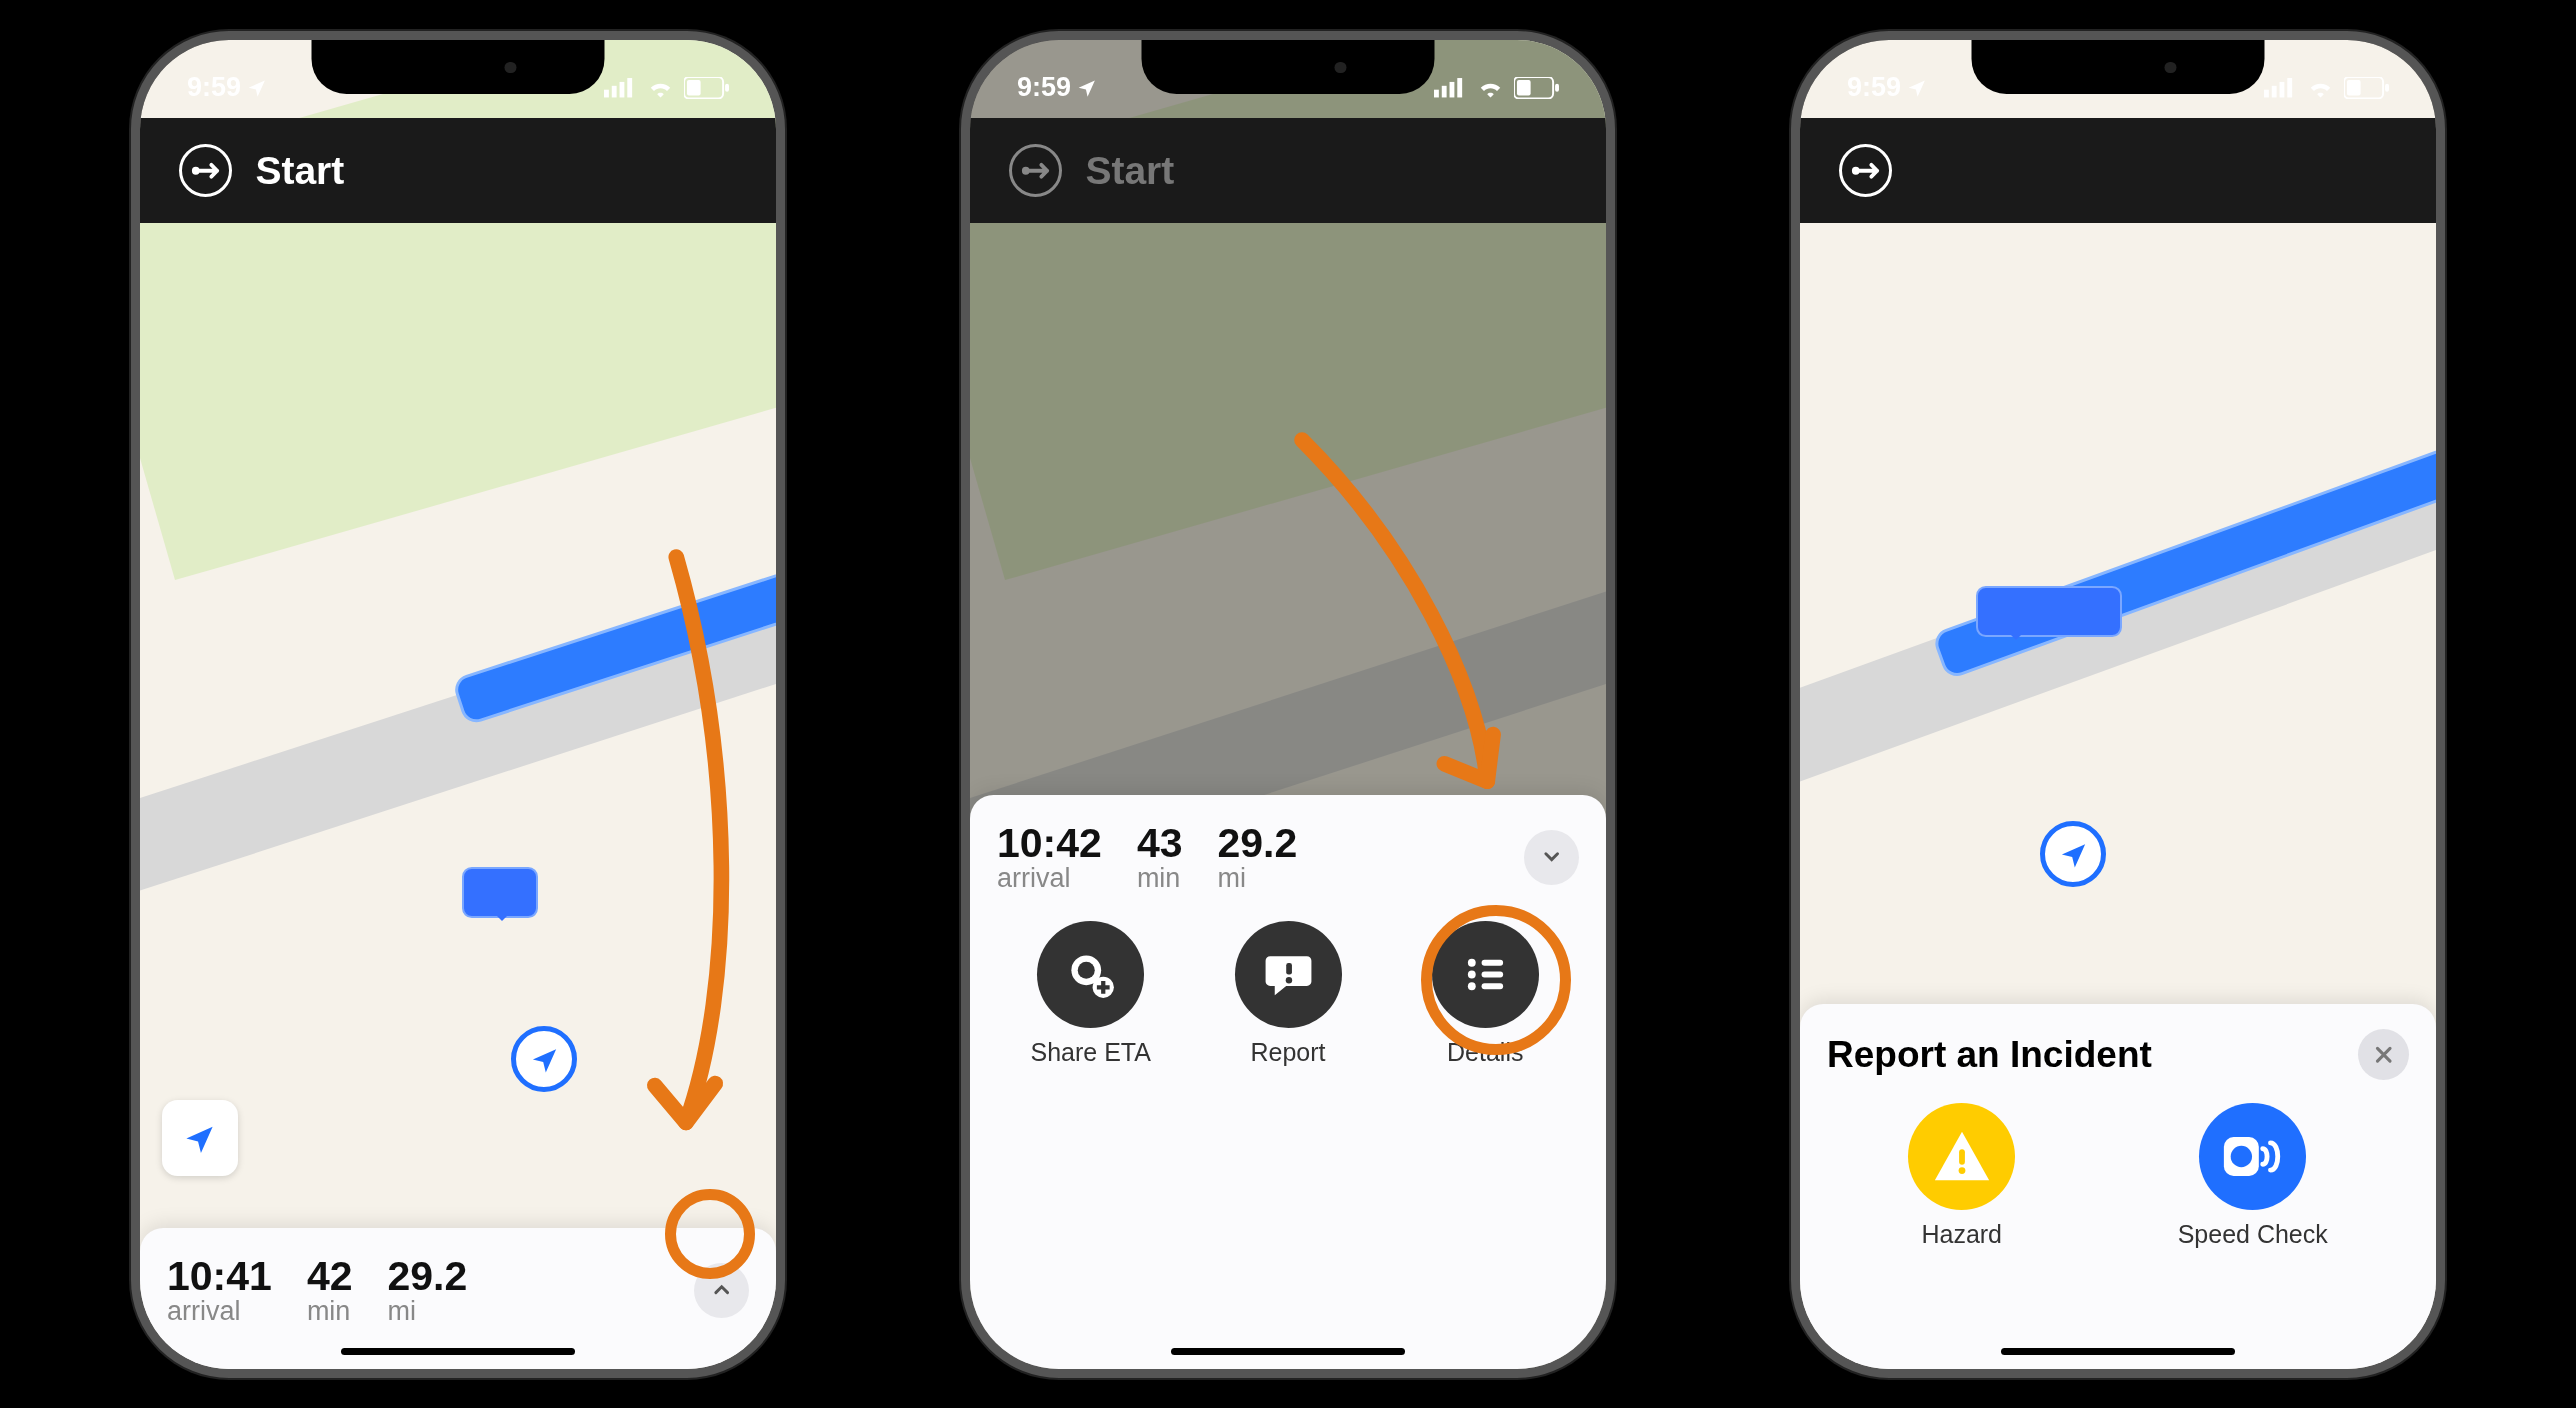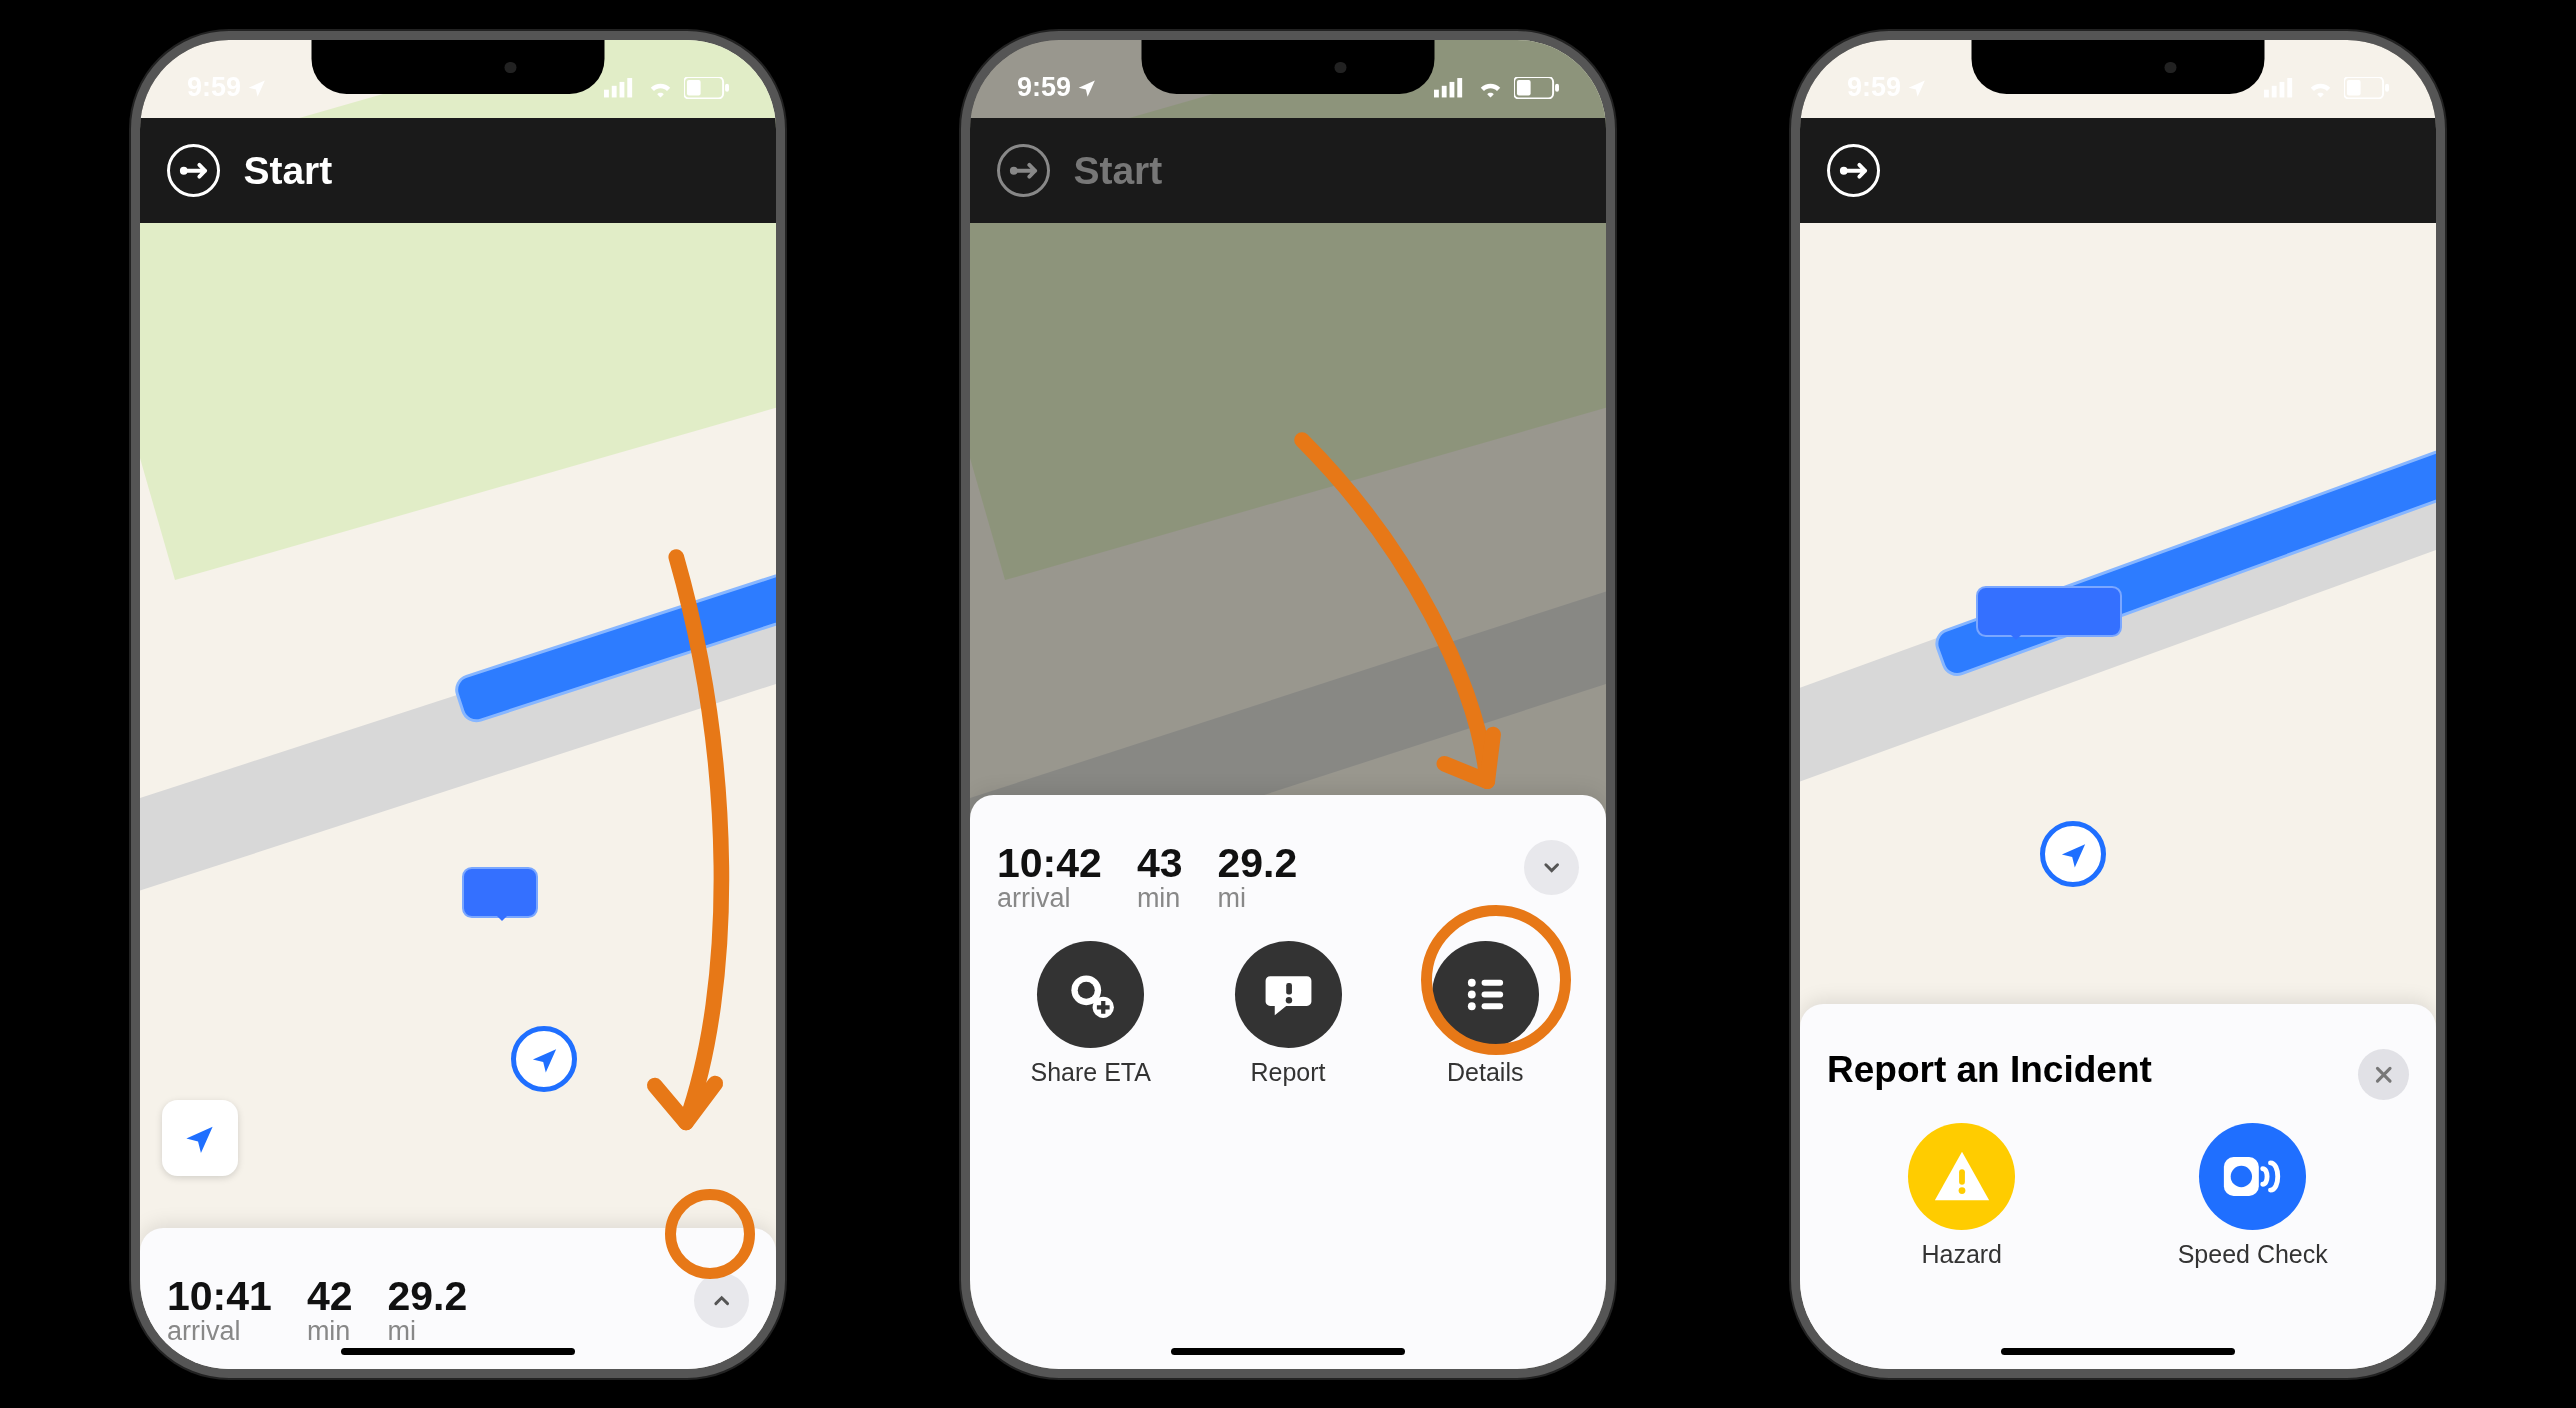--- a/index.html
+++ b/index.html
@@ -55,21 +55,21 @@
   .status-left { display:flex; align-items:center; gap:5.9px;}
   .status-right { display:flex; align-items:center; gap:9.8px;}
   .nav-banner {
     position: absolute;
     top: 78px; left: 0; right: 0;
     height: 105px;
     background: #1a1a1a;
     display: flex;
     align-items: center;
     gap: 23.4px;
-    padding: 0 27px;
+    padding: 0 39px;
     z-index: 30;
   }
   .nav-banner.dim .nav-title{ color:#777;}
   .nav-title { color:#fff; font-size:39px; font-weight:700;}
   .round-icon {
     width:53px; height:53px; border:3.9px solid #fff; border-radius:50%;
     display:flex; align-items:center; justify-content:center;
     position:relative;
   }
   .map {
@@ -133,21 +133,21 @@
   }
   .tray {
     position:absolute;
     left:0; right:0; bottom:0;
     background:#fbfbfd;
     border-radius: 23.4px 23.4px 0 0;
     box-shadow: 0 -3.9px 19.5px rgba(0,0,0,0.1);
     padding: 25px 27px 39px;
     z-index:20;
   }
-  .tray-header{ display:flex; align-items:flex-start;margin-top:20px;}
+  .tray-header{ display:flex; align-items:center;}
   .metrics{ display:flex; gap:35px;}
   .metric-val{ font-size:41px; font-weight:700; color:#111;}
   .metric-lbl{ font-size:27px; color:#888; margin-top:-3.9px;}
   .expand-btn{
     margin-left:auto;
     width:55px;height:55px;border-radius:50%;
     background:#e8e8ec;
     display:flex;align-items:center;justify-content:center;
   }
   .highlight-ring{

